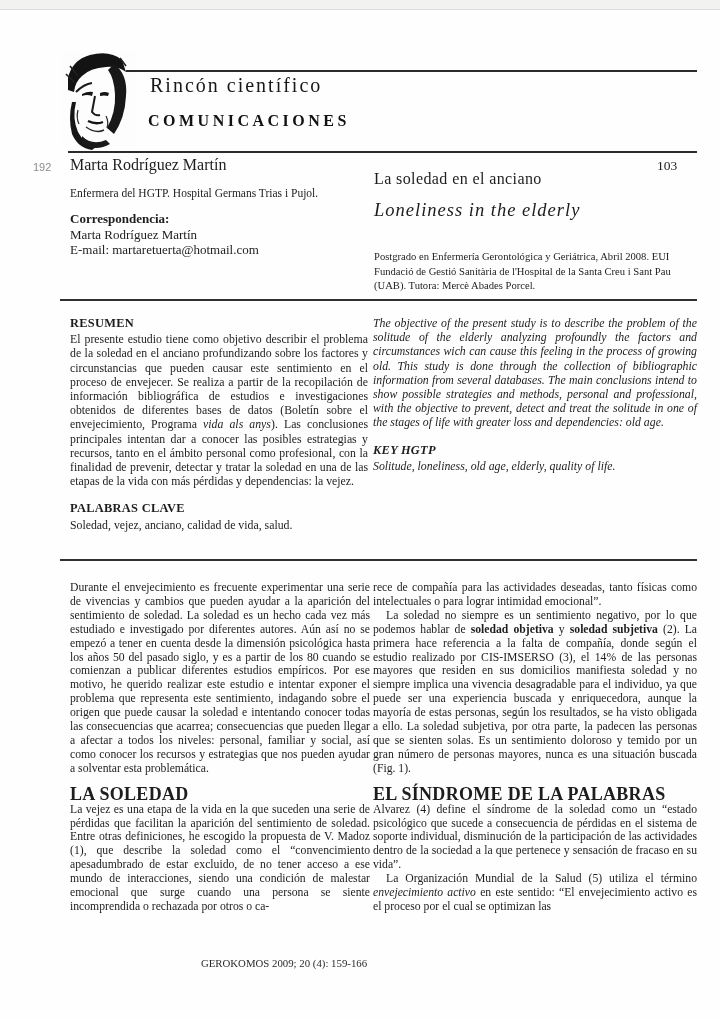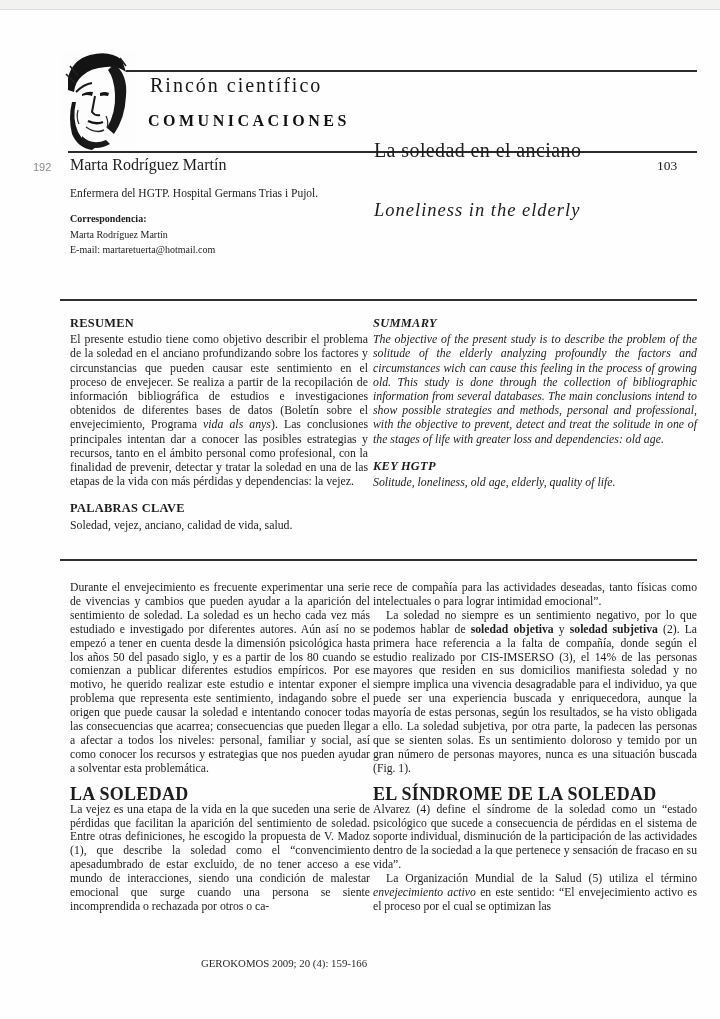--- a/index.html
+++ b/index.html
@@ -14,24 +14,24 @@
 
   
   .portrait { position:absolute; left:62px; top:42px; width:74px; height:99px; }
   .kicker { position:absolute; left:150px; top:64px; font-size:20px; letter-spacing:2px; color:#171717; }
   .section-name { position:absolute; left:148px; top:102px; font-size:16px; font-weight:bold; letter-spacing:3.5px; color:#121212; }
 
   
   .folio-left { position:absolute; left:33px; top:151px; font-family:"Liberation Sans", sans-serif; font-size:11px; color:#8c8c8c; }
   .author-name { position:absolute; left:70px; top:146px; font-size:16px; }
   .author-affil { position:absolute; left:70px; top:177px; font-size:11.5px; }
-  .correspondence { position:absolute; left:70px; top:201px; font-size:10px; line-height:15.5px; }
+  .correspondence { position:absolute; left:70px; top:201px; font-size:13px; line-height:15.5px; }
   .correspondence .lbl { font-weight:bold; }
 
-  .title-es { position:absolute; left:374px; top:129px; font-size:20px; letter-spacing:0.4px; }
+  .title-es { position:absolute; left:374px; top:160px; font-size:16px; letter-spacing:0.4px; }
   .folio-right { position:absolute; left:657px; top:148px; font-size:13.5px; }
   .title-en { position:absolute; left:374px; top:190px; font-size:18.5px; font-style:italic; letter-spacing:1px; }
   .credits { position:absolute; left:374px; top:240px; width:314px; font-size:10.6px; line-height:14.6px; }
 
   
   .abs-col { position:absolute; top:306px; font-size:11.8px; line-height:14.2px; text-align:justify; }
   .abs-es { left:70px; width:298px; }
   .abs-en { left:373px; width:324px; font-style:italic; }
   .abs-head { font-weight:bold; font-size:12.4px; letter-spacing:0.3px; margin:0 0 2px 0; }
   .abs-col p { margin:0; }
@@ -78,52 +78,52 @@
   <div class="author-affil">Enfermera del HGTP. Hospital Germans Trias i Pujol.</div>
   <div class="correspondence">
     <div class="lbl">Correspondencia:</div>
     <div>Marta Rodríguez Martín</div>
     <div>E-mail: martaretuerta@hotmail.com</div>
   </div>
 
   <div class="title-es">La soledad en el anciano</div>
   <div class="folio-right">103</div>
   <div class="title-en">Loneliness in the elderly</div>
+  <div class="credits">Postgrado en Enfermería Gerontológica y Geriátrica, Abril 2008. EUI Fundació de Gestió Sanitària de l'Hospital de la Santa Creu i Sant Pau (UAB). Tutora: Mercè Abades Porcel.</div>
 
   <div class="rule-thin" style="left:60px; top:289px; width:637px;"></div>
 
   <div class="abs-col abs-es">
     <div class="abs-head">RESUMEN</div>
     <p><span>El presente estudio tiene como objetivo describir el problema de la soledad en el anciano profundizando sobre los factores y circunstancias que pueden causar este sentimiento en el proceso de envejecer. Se realiza a partir de la recopilación de información bibliográfica de estudios e investigaciones obtenidos de diferentes bases de datos (Boletín sobre el envejecimiento, Programa </span><em>vida als anys</em><span>). Las conclusiones principales intentan dar a conocer las posibles estrategias y recursos, tanto en el ámbito personal como profesional, con la finalidad de prevenir, detectar y tratar la soledad en una de las etapas de la vida con más pérdidas y dependencias: la vejez.</span></p>
     <div class="kw-block">
       <div class="abs-head">PALABRAS CLAVE</div>
       <p>Soledad, vejez, anciano, calidad de vida, salud.</p>
     </div>
   </div>
 
   <div class="abs-col abs-en">
-    <div class="abs-head">SUMMARY</div>
     <p>The objective of the present study is to describe the problem of the solitude of the elderly analyzing profoundly the factors and circumstances wich can cause this feeling in the process of growing old. This study is done through the collection of bibliographic information from several databases. The main conclusions intend to show possible strategies and methods, personal and professional, with the objective to prevent, detect and treat the solitude in one of the stages of life with greater loss and dependencies: old age.</p>
     <div class="kw-block">
       <div class="abs-head">KEY HGTP</div>
       <p>Solitude, loneliness, old age, elderly, quality of life.</p>
     </div>
   </div>
 
   <div class="rule-thin" style="left:60px; top:549px; width:637px;"></div>
 
   <div class="body-col body-left">
     <p>Durante el envejecimiento es frecuente experimentar una serie de vivencias y cambios que pueden ayudar a la aparición del sentimiento de soledad. La soledad es un hecho cada vez más estudiado e investigado por diferentes autores. Aún así no se empezó a tener en cuenta desde la dimensión psicológica hasta los años 50 del pasado siglo, y es a partir de los 80 cuando se comienzan a publicar diferentes estudios empíricos. Por ese motivo, he querido realizar este estudio e intentar exponer el problema que representa este sentimiento, indagando sobre el origen que puede causar la soledad e intentando conocer todas las consecuencias que acarrea; consecuencias que pueden llegar a afectar a todos los niveles: personal, familiar y social, así como conocer los recursos y estrategias que nos pueden ayudar a solventar esta problemática.</p>
     <div class="body-head">LA SOLEDAD</div>
     <p>La vejez es una etapa de la vida en la que suceden una serie de pérdidas que facilitan la aparición del sentimiento de soledad. Entre otras definiciones, he escogido la propuesta de V. Madoz (1), que describe la soledad como el “convencimiento apesadumbrado de estar excluido, de no tener acceso a ese mundo de interacciones, siendo una condición de malestar emocional que surge cuando una persona se siente incomprendida o rechazada por otros o ca-</p>
   </div>
 
   <div class="body-col body-right">
     <p>rece de compañía para las actividades deseadas, tanto físicas como intelectuales o para lograr intimidad emocional”.</p>
     <p class="indent"><span>La soledad no siempre es un sentimiento negativo, por lo que podemos hablar de </span><strong>soledad objetiva</strong><span> y </span><strong>soledad subjetiva</strong><span> (2). La primera hace referencia a la falta de compañía, donde según el estudio realizado por CIS-IMSERSO (3), el 14% de las personas mayores que residen en sus domicilios manifiesta soledad y no siempre implica una vivencia desagradable para el individuo, ya que puede ser una experiencia buscada y enriquecedora, aunque la mayoría de estas personas, según los resultados, se ha visto obligada a ello. La soledad subjetiva, por otra parte, la padecen las personas que se sienten solas. Es un sentimiento doloroso y temido por un gran número de personas mayores, nunca es una situación buscada (Fig. 1).</span></p>
-    <div class="body-head">EL SÍNDROME DE LA SOLEDAD</div>
+    <div class="body-head">EL SÍNDROME DE LA PALABRAS</div>
     <p>Alvarez (4) define el síndrome de la soledad como un “estado psicológico que sucede a consecuencia de pérdidas en el sistema de soporte individual, disminución de la participación de las actividades dentro de la sociedad a la que pertenece y sensación de fracaso en su vida”.</p>
     <p class="indent"><span>La Organización Mundial de la Salud (5) utiliza el término </span><em>envejecimiento activo</em><span> en este sentido: “El envejecimiento activo es el proceso por el cual se optimizan las</span></p>
   </div>
 
   <div class="footer">GEROKOMOS 2009; 20 (4): 159-166</div>
 
 </div>
 
 </body></html>

